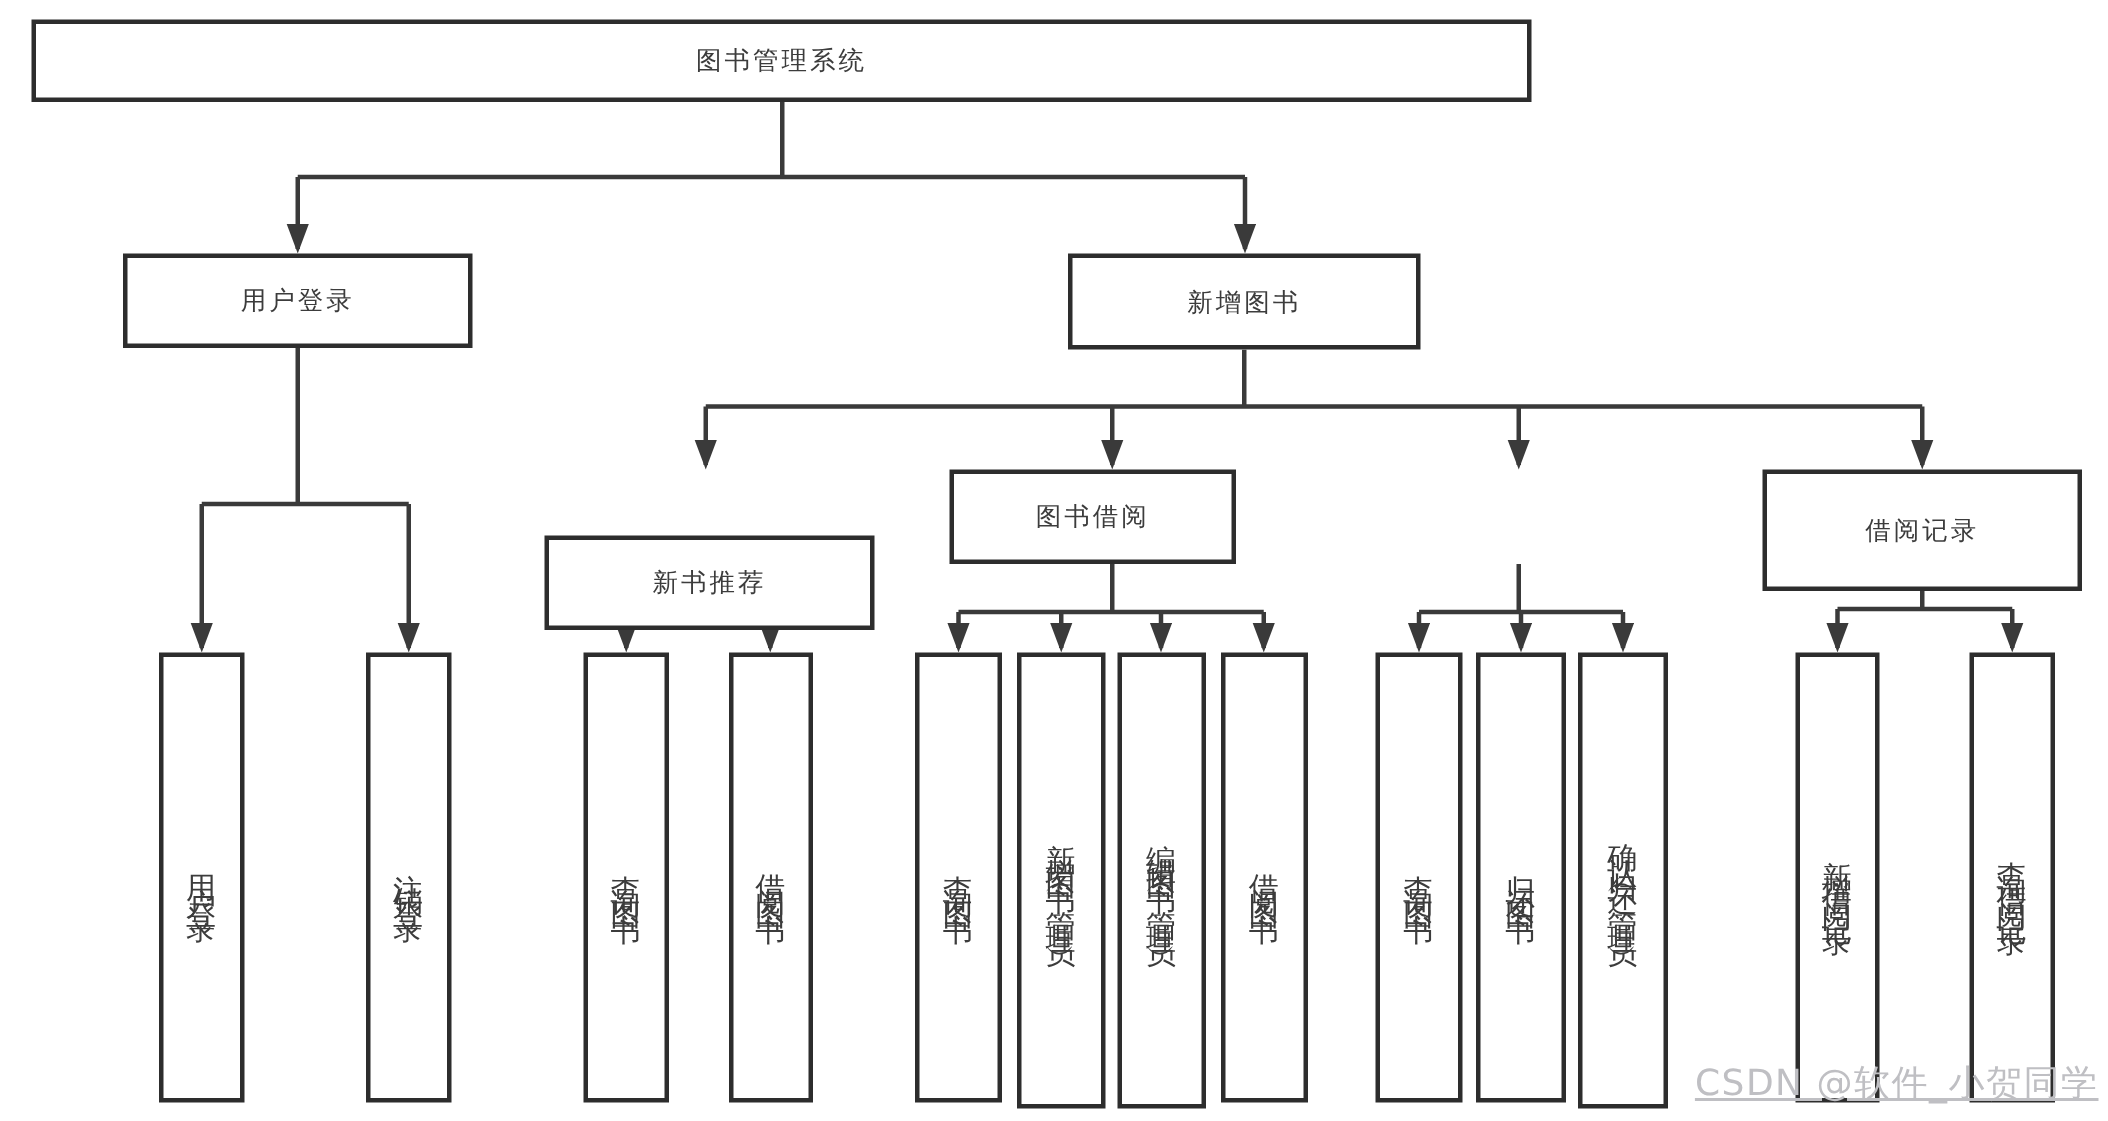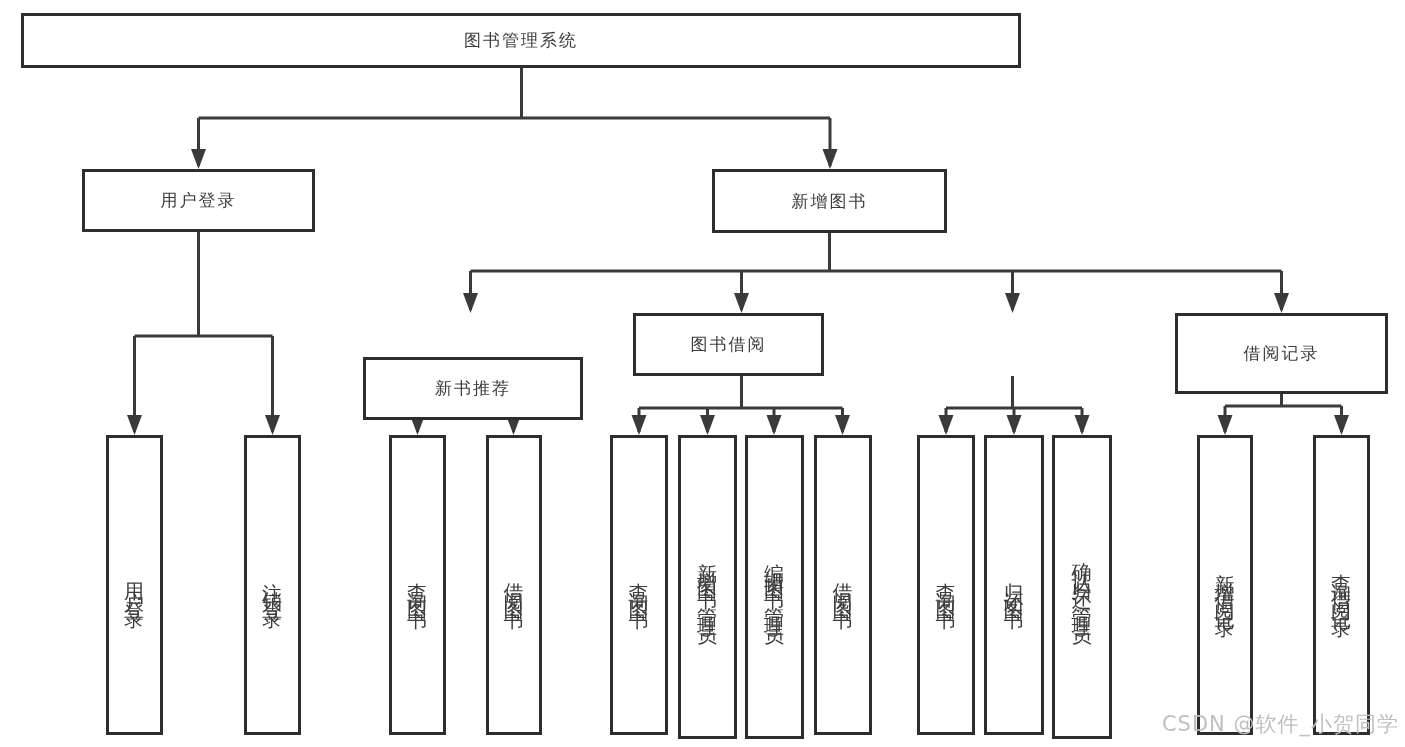--- a/index.html
+++ b/index.html
@@ -35,25 +35,26 @@
   .vbox {
     writing-mode: vertical-rl;
     font-size: 20px;
     letter-spacing: 9px;
     line-height: 1;
   }
   .watermark {
     position: absolute;
     right: 6px;
     bottom: 9px;
-    font-size: 21px;
+    font-size: 24px;
     letter-spacing: 1px;
     color: #bfbfc3;
     z-index: 10;
     white-space: nowrap;
+    text-decoration: underline;
   }
 </style>
 </head>
 <body>
 
 <div class="canvas">
 
   <svg class="connectors" viewBox="0 0 1405 747" xmlns="http://www.w3.org/2000/svg">
     <defs>
       <marker id="ah" markerUnits="userSpaceOnUse" markerWidth="21" markerHeight="16" refX="17" refY="7.5" orient="auto">

